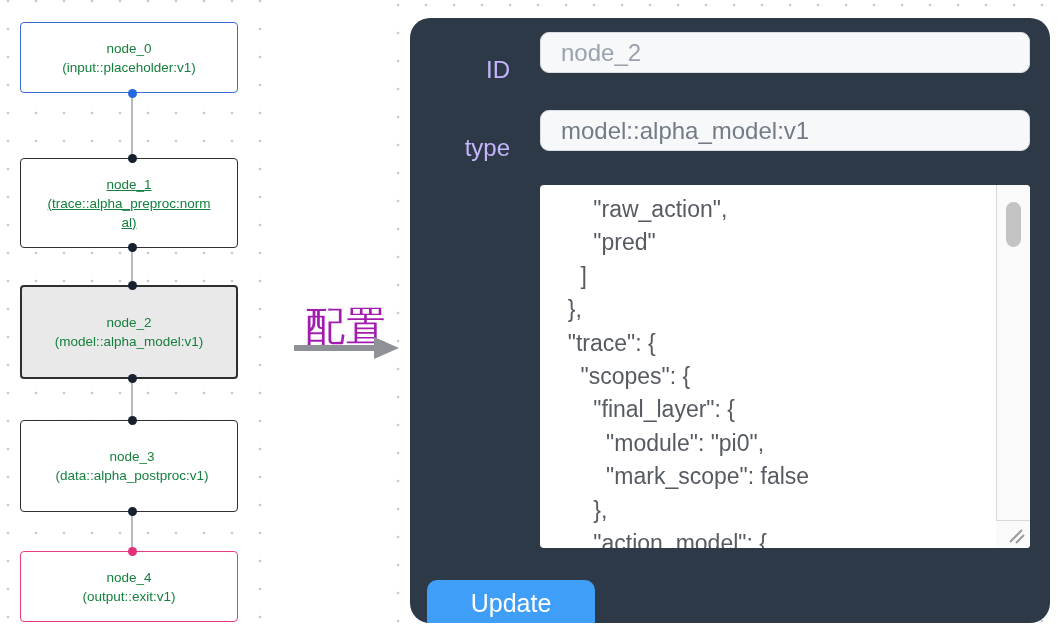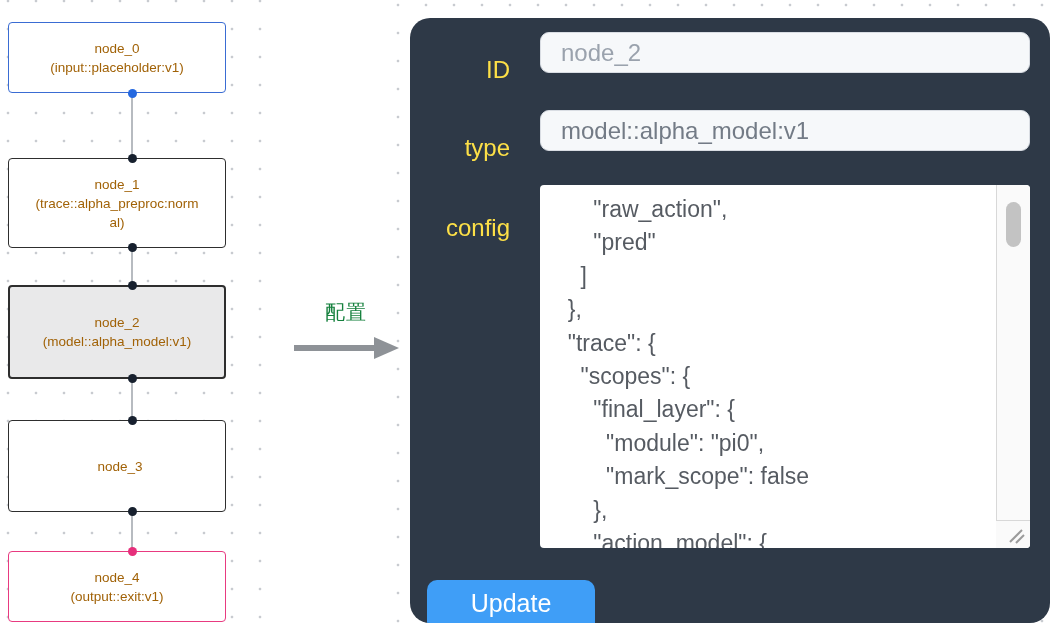--- a/index.html
+++ b/index.html
@@ -14,52 +14,52 @@
     background-image: radial-gradient(circle, #c8cbd0 1.5px, transparent 1.6px);
     background-size: 28px 28px;
   }
   .dots-left  { left: 0;   width: 270px; height: 643px; background-position: -6px -13px; }
   .dots-right { left: 390px; width: 672px; height: 623px; background-position: -6px -9px; }
 
   
   .edge-line { position: absolute; left: 131px; top: 93px; width: 2px; height: 463px; background: #b7bbc0; }
 
   .node {
-    position: absolute; left: 8px; width: 218px;
+    position: absolute; left: 20px; width: 218px;
     background: #ffffff; border: 1.5px solid #2e2e2e; border-radius: 4px;
     display: flex; flex-direction: column; justify-content: center;
     text-align: center; padding: 4px 26px;
-    font-size: 13.5px; line-height: 19px; color: #a16207;
+    font-size: 13.5px; line-height: 19px; color: #15803d;
     word-break: break-all;
   }
   .node-input    { top: 22px;  height: 71px; border-color: #3a6cd3; }
-  .node-default1 { top: 158px; height: 90px; }
+  .node-default1 { top: 158px; height: 90px; text-decoration: underline; }
   .node-selected { top: 285px; height: 94px; border-width: 2px; background: #e9e9ea; }
   .node-default2 { top: 420px; height: 92px; padding-left: 32px; }
   .node-output   { top: 551px; height: 71px; border-color: #e83a80; }
 
   .port { position: absolute; width: 9px; height: 9px; border-radius: 50%; background: #17202e; left: 128px; }
   .port-blue { background: #2468e0; }
   .port-pink { background: #e62f7b; }
 
   
   .transition-label {
     position: absolute; left: 293px; top: 299px; width: 106px;
-    text-align: center; font-size: 20px; color: #15803d; letter-spacing: 1px;
+    text-align: center; font-size: 40px; color: #a21caf; letter-spacing: 1px;
   }
   .transition-arrow { position: absolute; left: 294px; top: 336px; }
 
   
   .panel {
     position: absolute; left: 410px; top: 18px; width: 640px; height: 605px;
     background: #2e3947; border-radius: 20px; overflow: hidden;
   }
   .field-label {
     position: absolute; left: 0; width: 100px; text-align: right;
-    font-size: 24px; color: #fde047;
+    font-size: 24px; color: #c4b5fd;
   }
   .label-id     { top: 38px; }
   .label-type   { top: 116px; padding-left: 14px; }
   .label-config { top: 196px; }
 
   .text-input {
     position: absolute; left: 130px; width: 490px; height: 41px;
     background: #f6f8fa; border: 1px solid #d9dde3; border-radius: 9px;
     font-size: 24px; padding: 0 20px; outline: none;
     font-family: "Liberation Sans", "DejaVu Sans", sans-serif;
@@ -119,20 +119,21 @@
     <div>(trace::alpha_preproc:normal)</div>
   </div>
 
   <div class="node node-selected">
     <div>node_2</div>
     <div>(model::alpha_model:v1)</div>
   </div>
 
   <div class="node node-default2">
     <div>node_3</div>
+    <div>(data::alpha_postproc:v1)</div>
   </div>
 
   <div class="node node-output">
     <div>node_4</div>
     <div>(output::exit:v1)</div>
   </div>
 
   <div class="port port-blue" style="top:89px"></div>
   <div class="port" style="top:154px"></div>
   <div class="port" style="top:243px"></div>
@@ -153,21 +154,20 @@
   <div class="dots-right"></div>
 
   <div class="panel">
 
     <div class="field-label label-id">ID</div>
     <input class="text-input input-id" type="text" value="node_2" style="">
 
     <div class="field-label label-type">type</div>
     <input class="text-input input-type" type="text" value="model::alpha_model:v1" style="">
 
-    <div class="field-label label-config">config</div>
 
     <div class="config-box">
       <pre class="config-pre">      "raw_action",
       "pred"
     ]
   },
   "trace": {
     "scopes": {
       "final_layer": {
         "module": "pi0",

